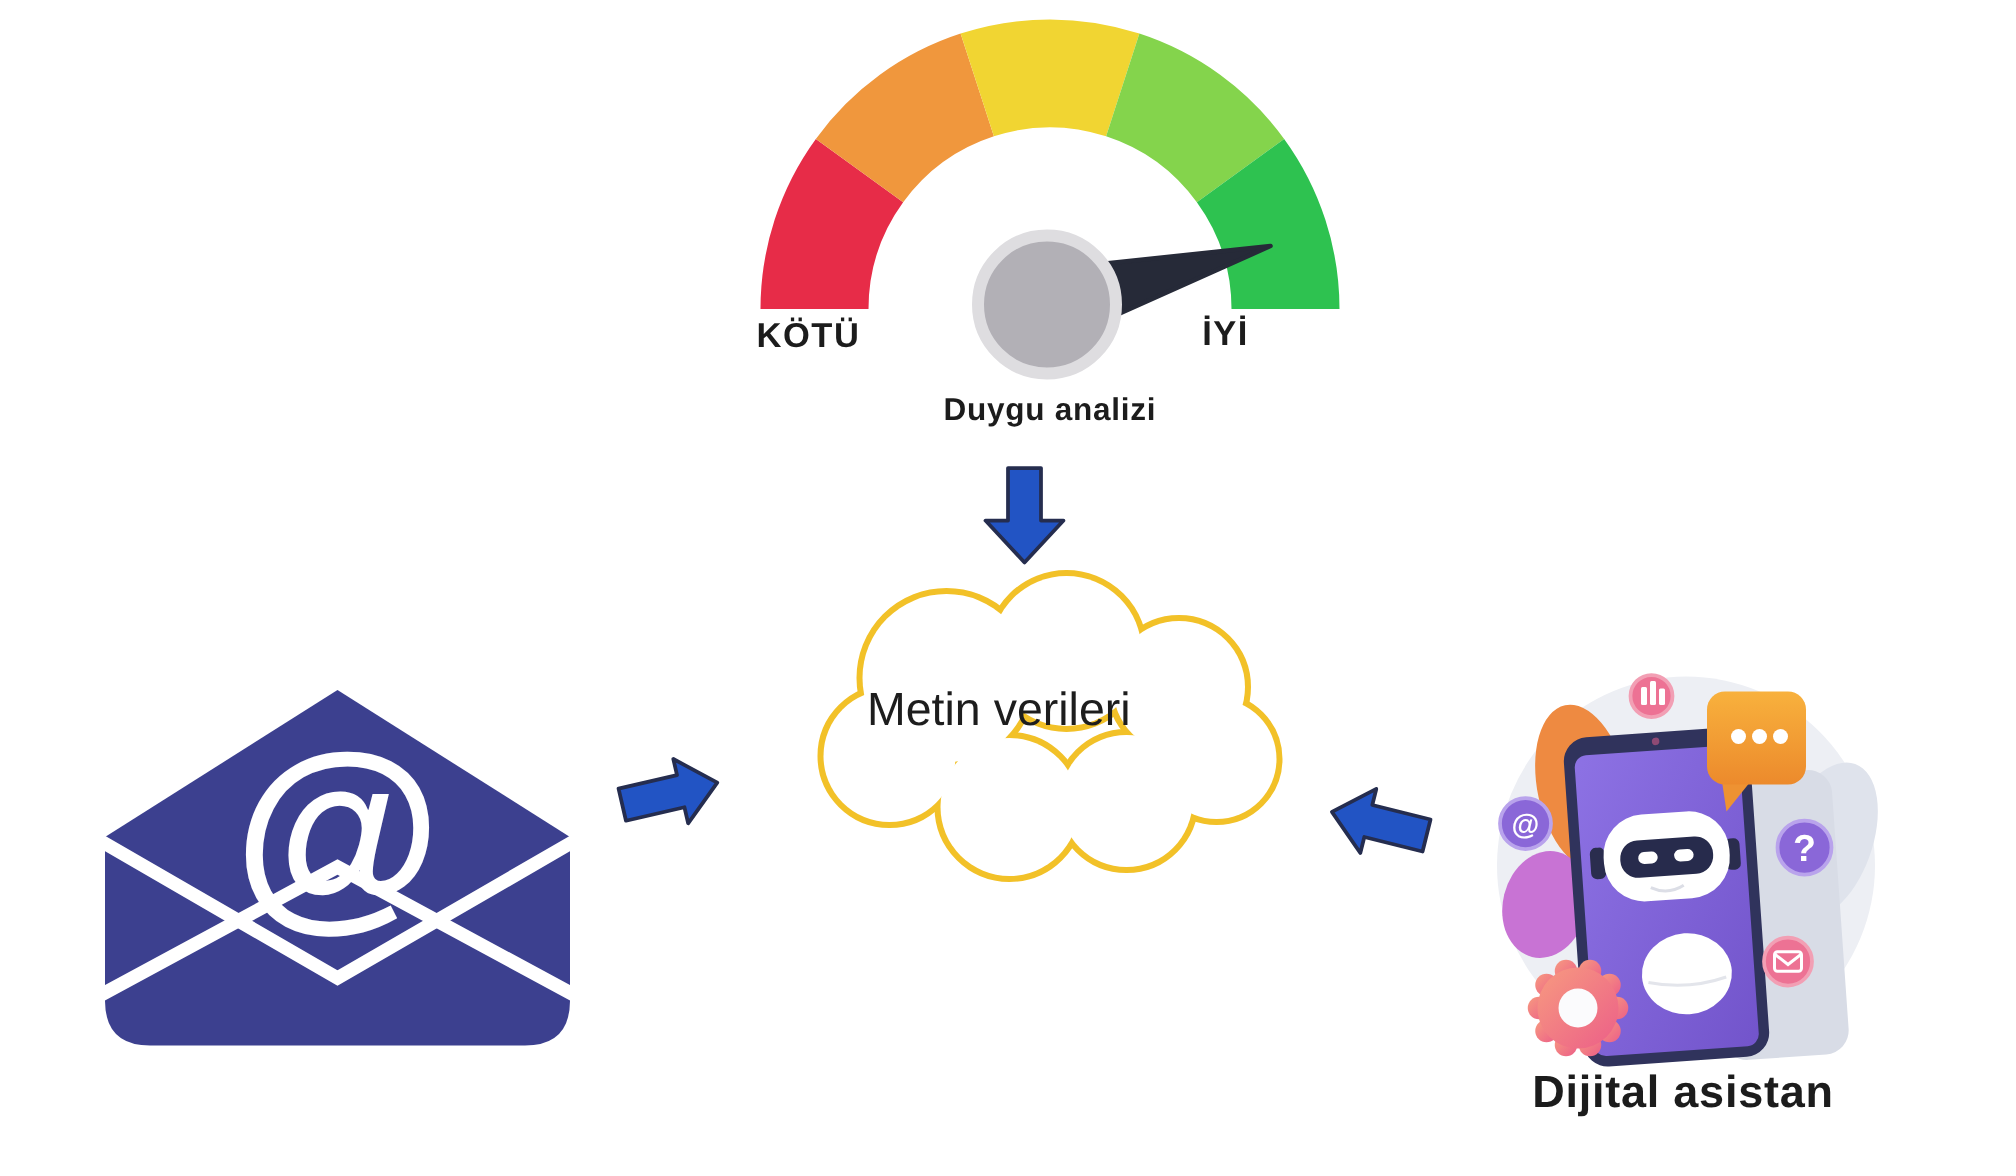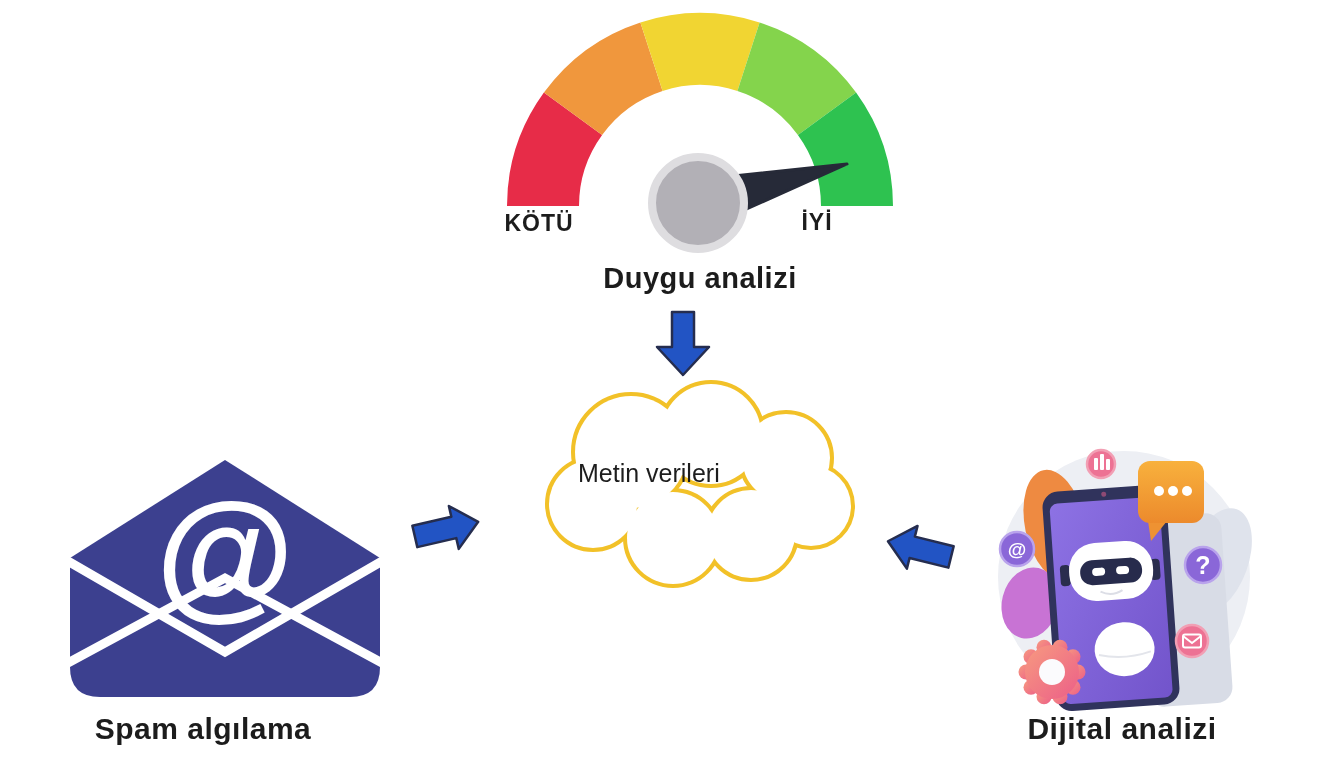--- a/index.html
+++ b/index.html
@@ -3,23 +3,23 @@
 <meta charset="utf-8">
 <style>
   html,body{margin:0;padding:0;background:#fff;}
   #canvas{
     position:relative;width:1344px;height:784px;background:#ffffff;
     font-family:"Liberation Sans","DejaVu Sans",sans-serif;color:#1d1d1d;overflow:hidden;
   }
   .abs{position:absolute;}
   .lbl{font-weight:600;color:#1c1c1c;text-align:center;}
   .gauge-lbl{font-size:23px;letter-spacing:1px;}
-  .title-lbl{font-size:29px;letter-spacing:.5px;}
+  .title-lbl{font-size:21px;letter-spacing:.5px;}
   .node-lbl{font-size:30px;letter-spacing:.5px;}
-  .cloud-text{font-size:25px;line-height:30px;font-weight:500;color:#1d1d1d;}
+  .cloud-text{font-size:31px;line-height:30px;font-weight:500;color:#1d1d1d;}
   svg{display:block;overflow:visible;}
   .rot-r{transform:rotate(-13deg);}
   .rot-l{transform:rotate(14deg);}
 </style>
 </head>
 <body>
 
 <div id="canvas">
 
   <svg class="abs" style="left:502px;top:4px;" width="396" height="256" viewBox="0 0 396 256">
@@ -69,21 +69,20 @@
   <svg class="abs rot-l" style="left:884px;top:524px;" width="70" height="50" viewBox="0 0 70 50">
     <polygon points="68,14 28,14 28,3 3,25 28,47 28,36 68,36" stroke-width="2.5" stroke-linejoin="round" fill="#2254c4" stroke="#252d4f"></polygon>
   </svg>
 
   <svg class="abs" style="left:63px;top:452px;" width="324" height="250" viewBox="0 0 324 250">
     <path d="M162,8 L317,106 L317,215 Q317,245 287,245 L37,245 Q7,245 7,215 L7,106 Z" fill="#3c408f"></path>
     <path fill="none" stroke-width="9" d="M3,108 L162,200 L321,108" stroke="#ffffff"></path>
     <path fill="none" stroke-width="9" d="M3,212 L162,126 L321,212" stroke="#ffffff"></path>
     <text x="162" y="150" text-anchor="middle" font-size="142" font-weight="bold" fill="#ffffff">@</text>
   </svg>
-  <div class="abs lbl node-lbl" style="left:63px;top:712px;width:280px;">Spam algılama</div>
 
   <svg class="abs" style="left:985px;top:443px;" width="278" height="268" viewBox="0 0 278 268">
     <defs>
       <linearGradient id="screenGrad" x1="0" y1="0" x2="1" y2="1">
         <stop offset="0" stop-color="#8d72e4"></stop>
           <stop offset="1" stop-color="#7254cb"></stop>
       </linearGradient>
       <linearGradient id="bubbleGrad" x1="0" y1="0" x2="0" y2="1">
         <stop offset="0" stop-color="#f8b13d"></stop>
           <stop offset="1" stop-color="#ec8a2c"></stop>
@@ -156,15 +155,15 @@
         <circle cx="41" cy="229" r="7.5"></circle>
         <circle cx="46" cy="213.7" r="7.5"></circle>
         <circle cx="59" cy="204.3" r="7.5"></circle>
         <circle cx="75" cy="204.3" r="7.5"></circle>
         <circle cx="88" cy="213.7" r="7.5"></circle>
         <circle cx="67" cy="229" r="27"></circle>
       </g>
       <circle cx="67" cy="229" r="13" fill="#fbfbfd"></circle>
     </g>
   </svg>
-  <div class="abs lbl node-lbl" style="left:983px;top:712px;width:278px;">Dijital analizi</div>
+  <div class="abs lbl node-lbl" style="left:983px;top:712px;width:278px;">Dijital asistan</div>
 
 </div>
 
 </body></html>

